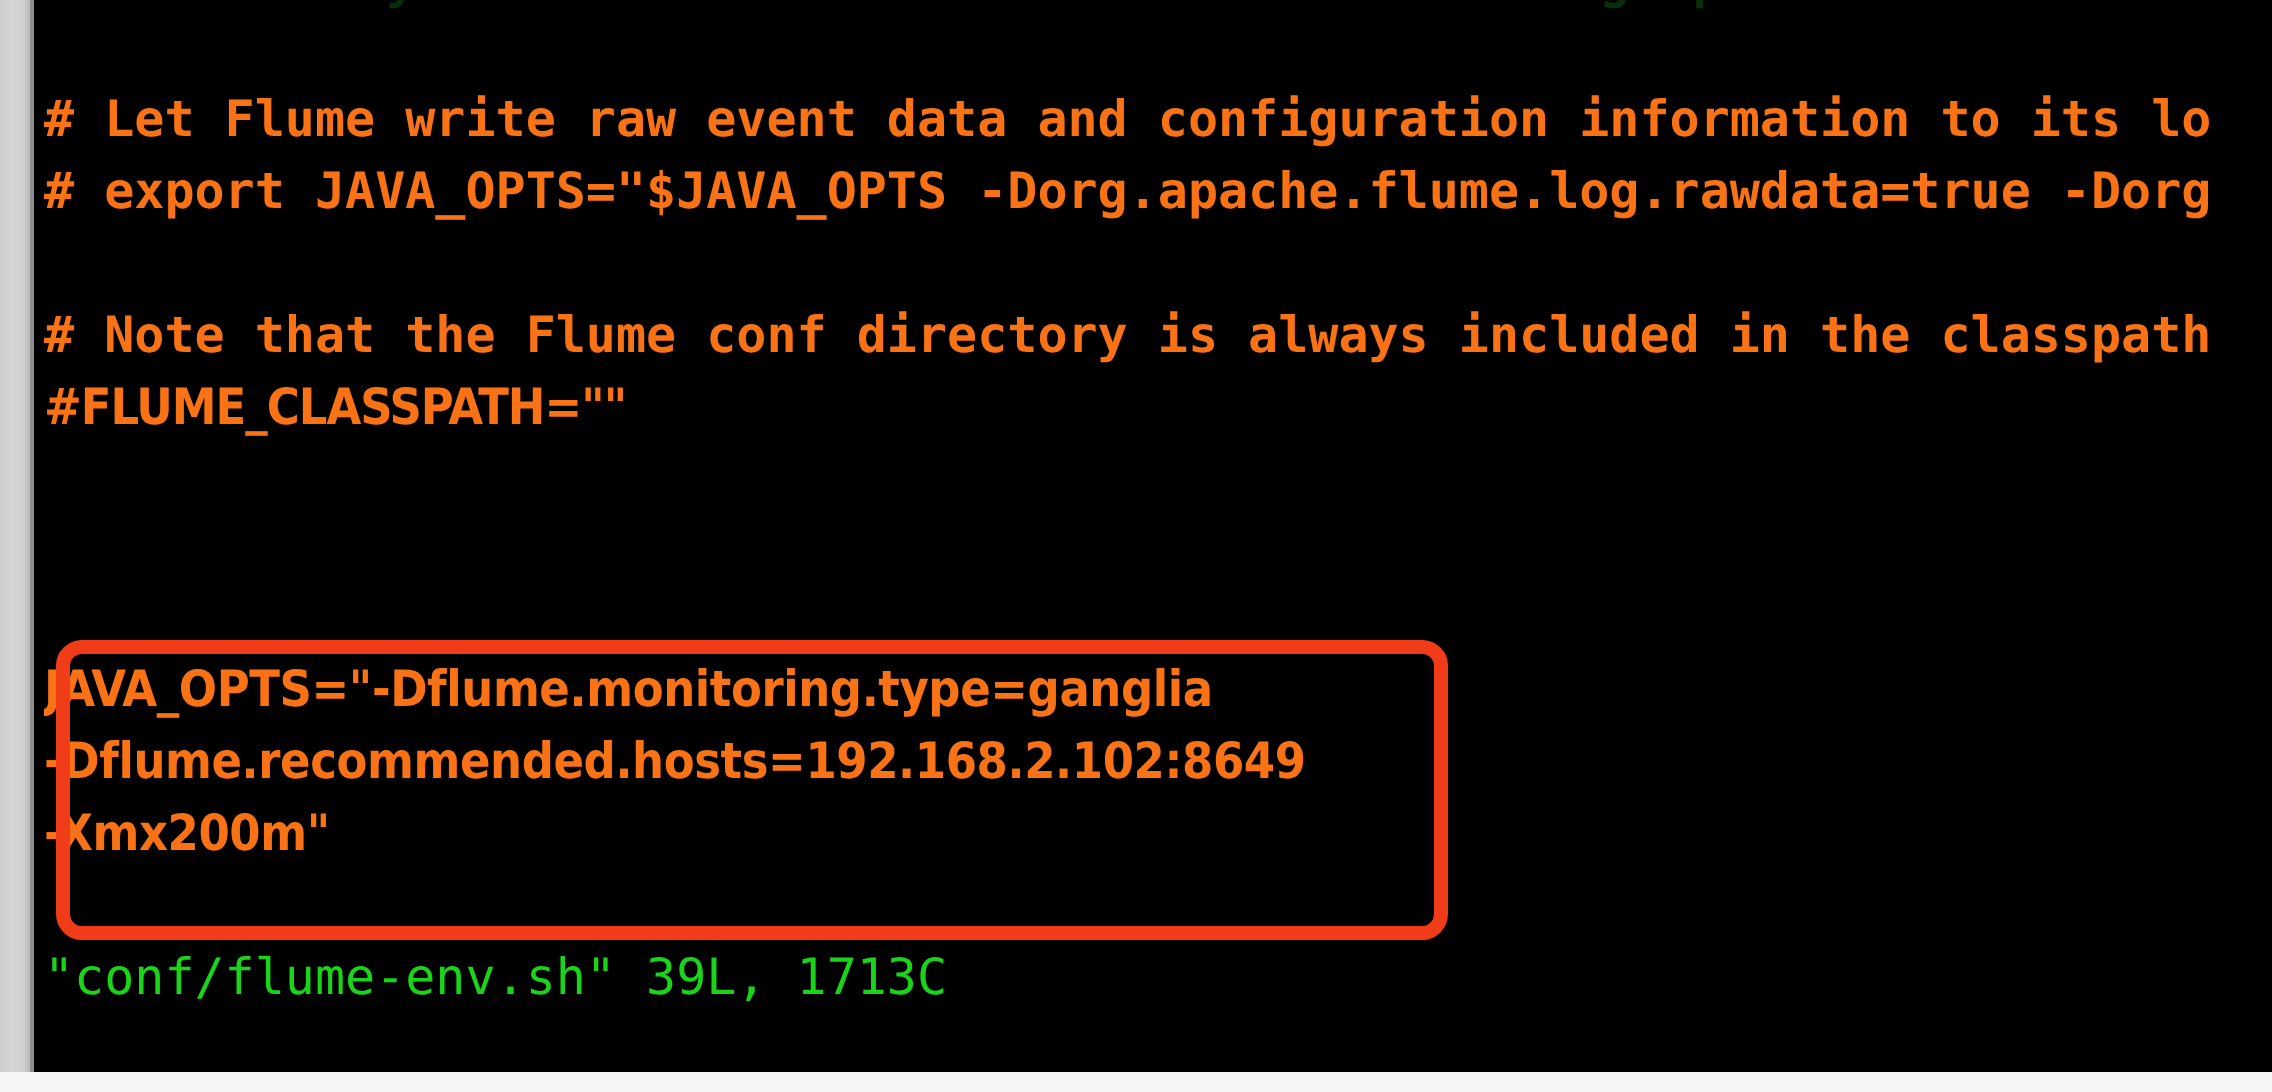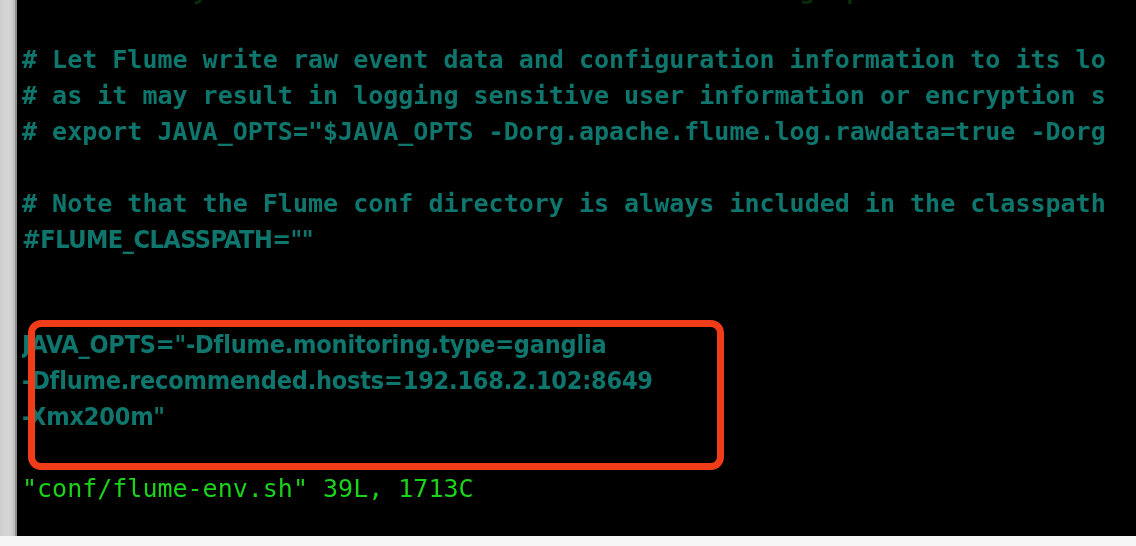--- a/index.html
+++ b/index.html
@@ -84,21 +84,21 @@
     left: 5px;
     top: 42px;
     width: 1114px;
   }
 
   .code-line {
     height: 36px;
     line-height: 36px;
     white-space: pre;
     overflow: hidden;
-    color: #0f766e;
+    color: #f97316;
     font-family: "DejaVu Sans Mono", monospace;
     font-size: 25px;
     font-weight: bold;
     letter-spacing: 0px;
   }
   .code-line.blank {
     color: transparent;
   }
 
   
@@ -161,21 +161,20 @@
 
   <div id="left-gutter"></div>
   <div id="left-gutter-edge"></div>
 
   <div id="terminal">
 
     <div class="ghost-row"># Note: If you want to use flume with the following options</div>
 
     <div id="code-area">
       <div class="code-line"># Let Flume write raw event data and configuration information to its lo</div>
-      <div class="code-line"># as it may result in logging sensitive user information or encryption s</div>
       <div class="code-line"># export JAVA_OPTS="$JAVA_OPTS -Dorg.apache.flume.log.rawdata=true -Dorg</div>
       <div class="code-line blank"></div>
       <div class="code-line"># Note that the Flume conf directory is always included in the classpath</div>
       <div class="code-line cond">#FLUME_CLASSPATH=""</div>
       <div class="code-line blank"></div>
     </div>
 
     <div id="highlight-block">
       <div class="code-line">JAVA_OPTS="-Dflume.monitoring.type=ganglia</div>
       <div class="code-line">-Dflume.recommended.hosts=192.168.2.102:8649</div>

